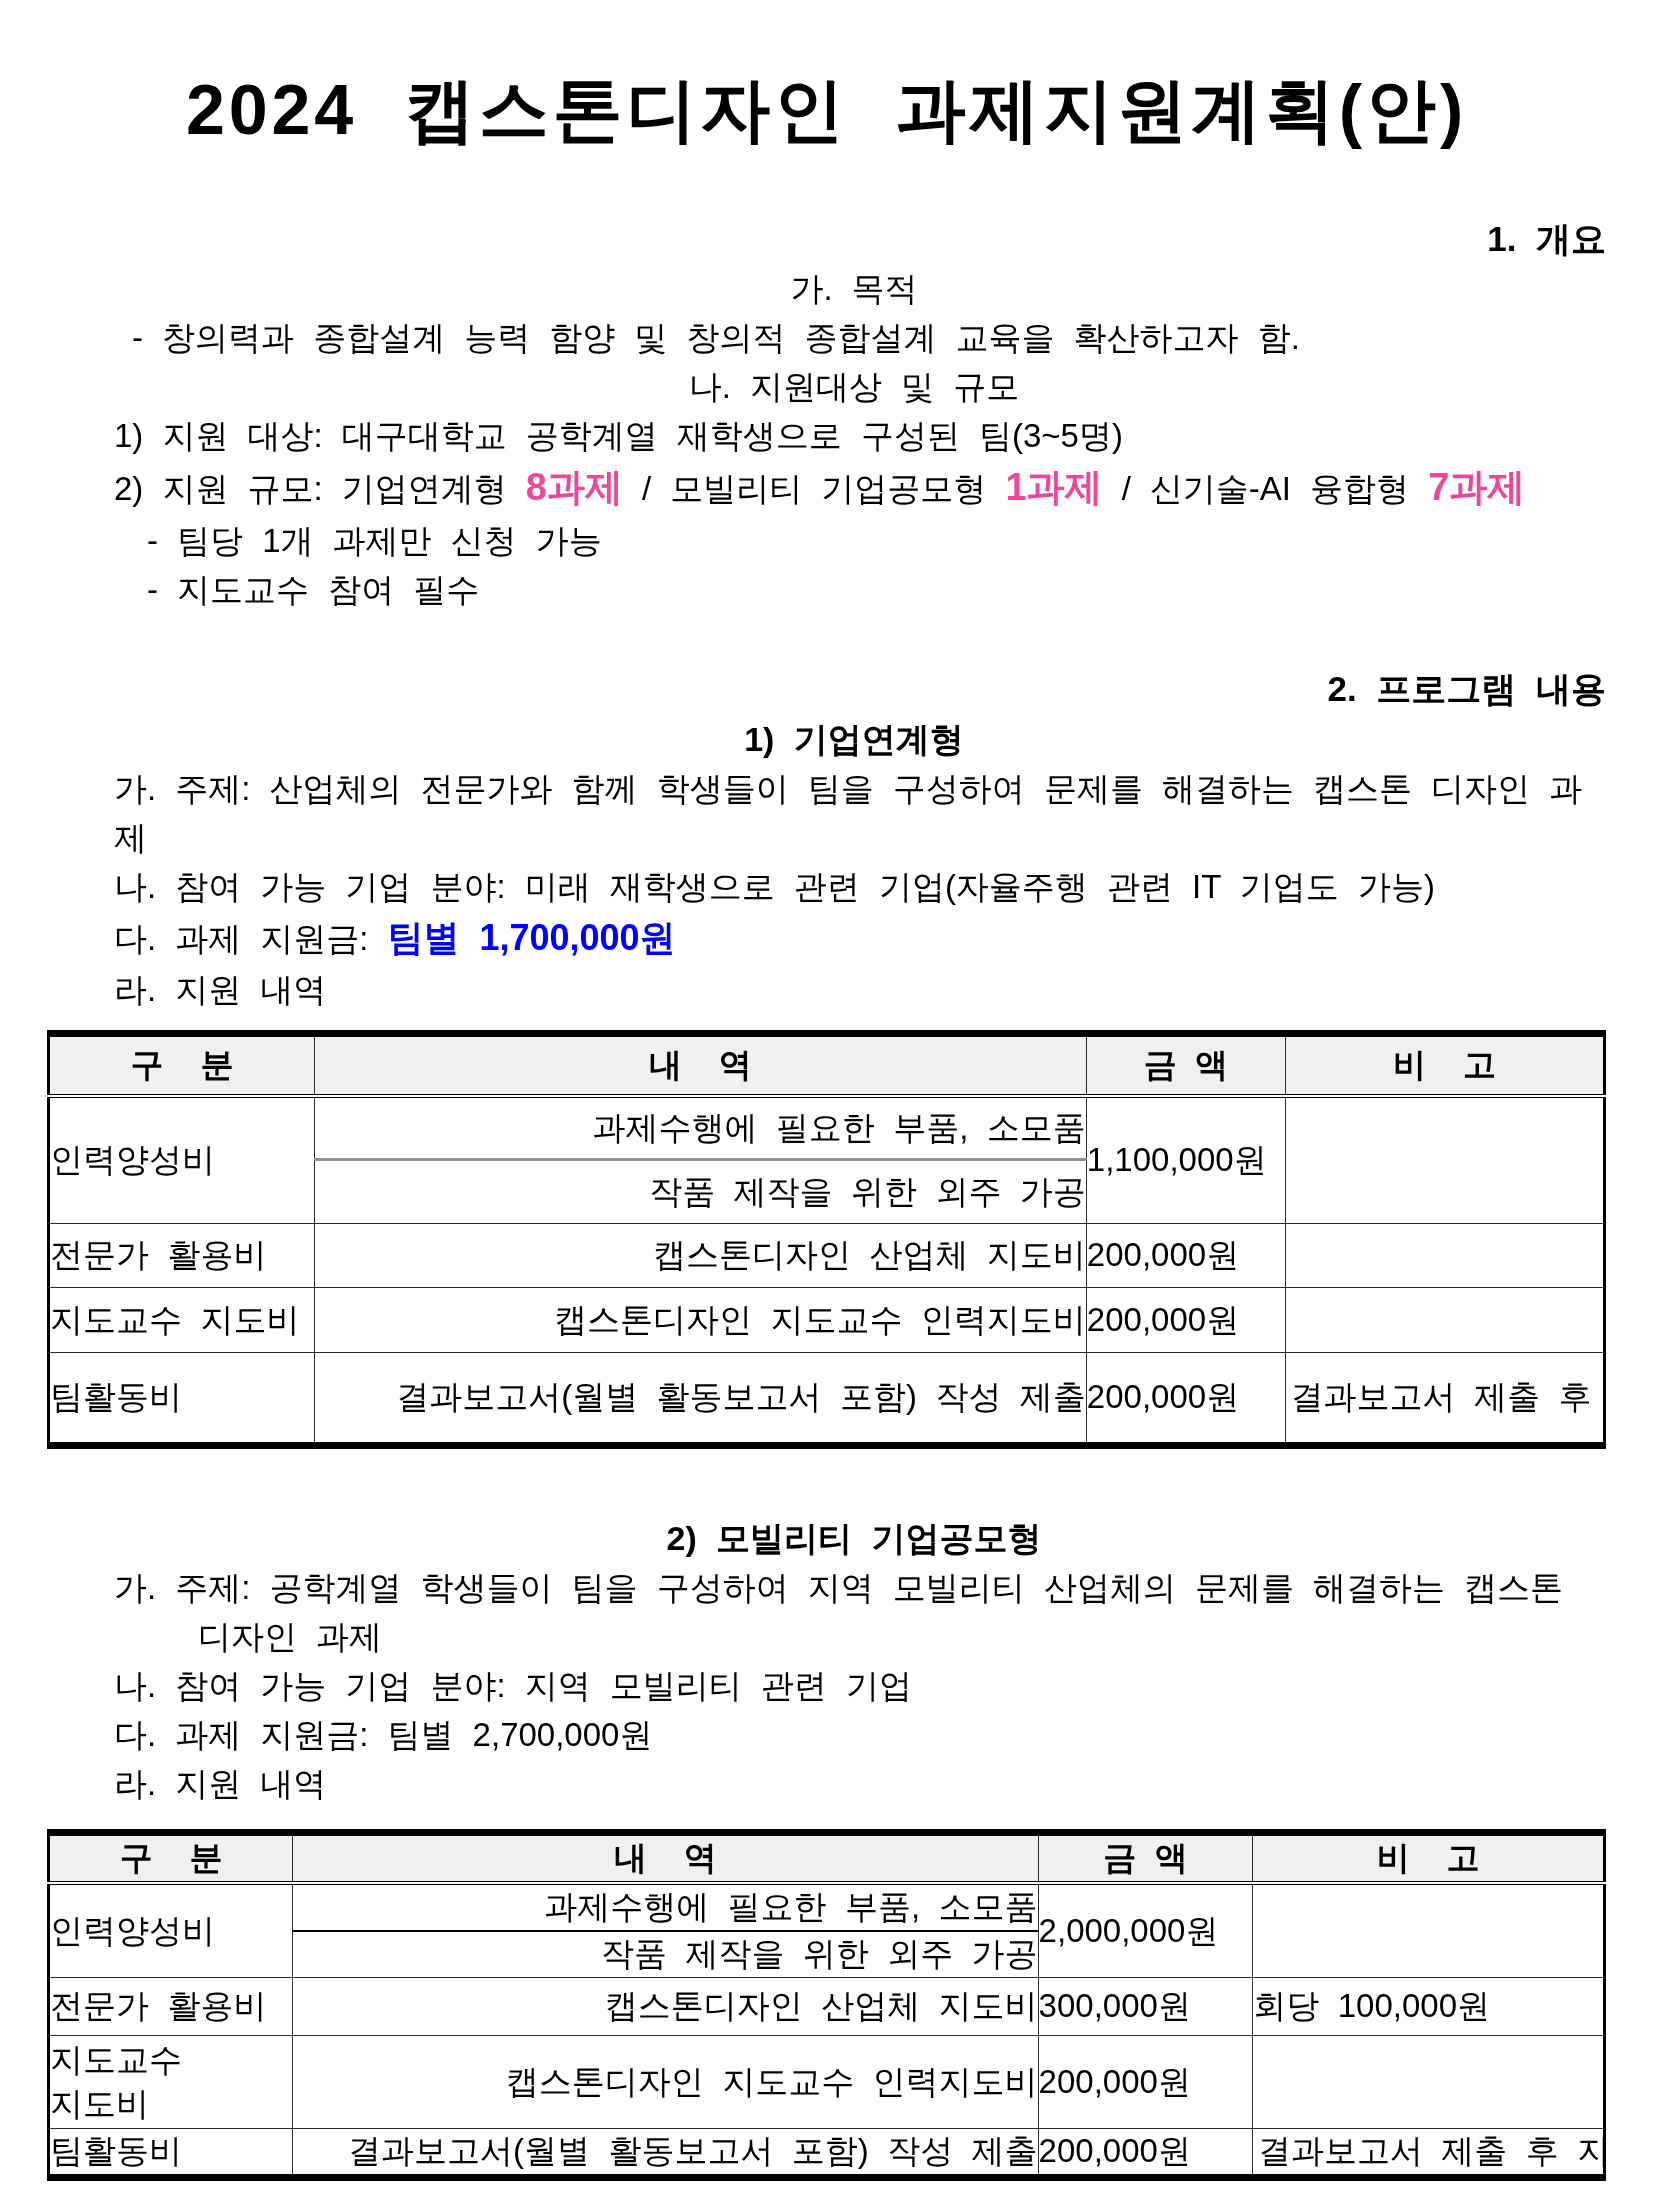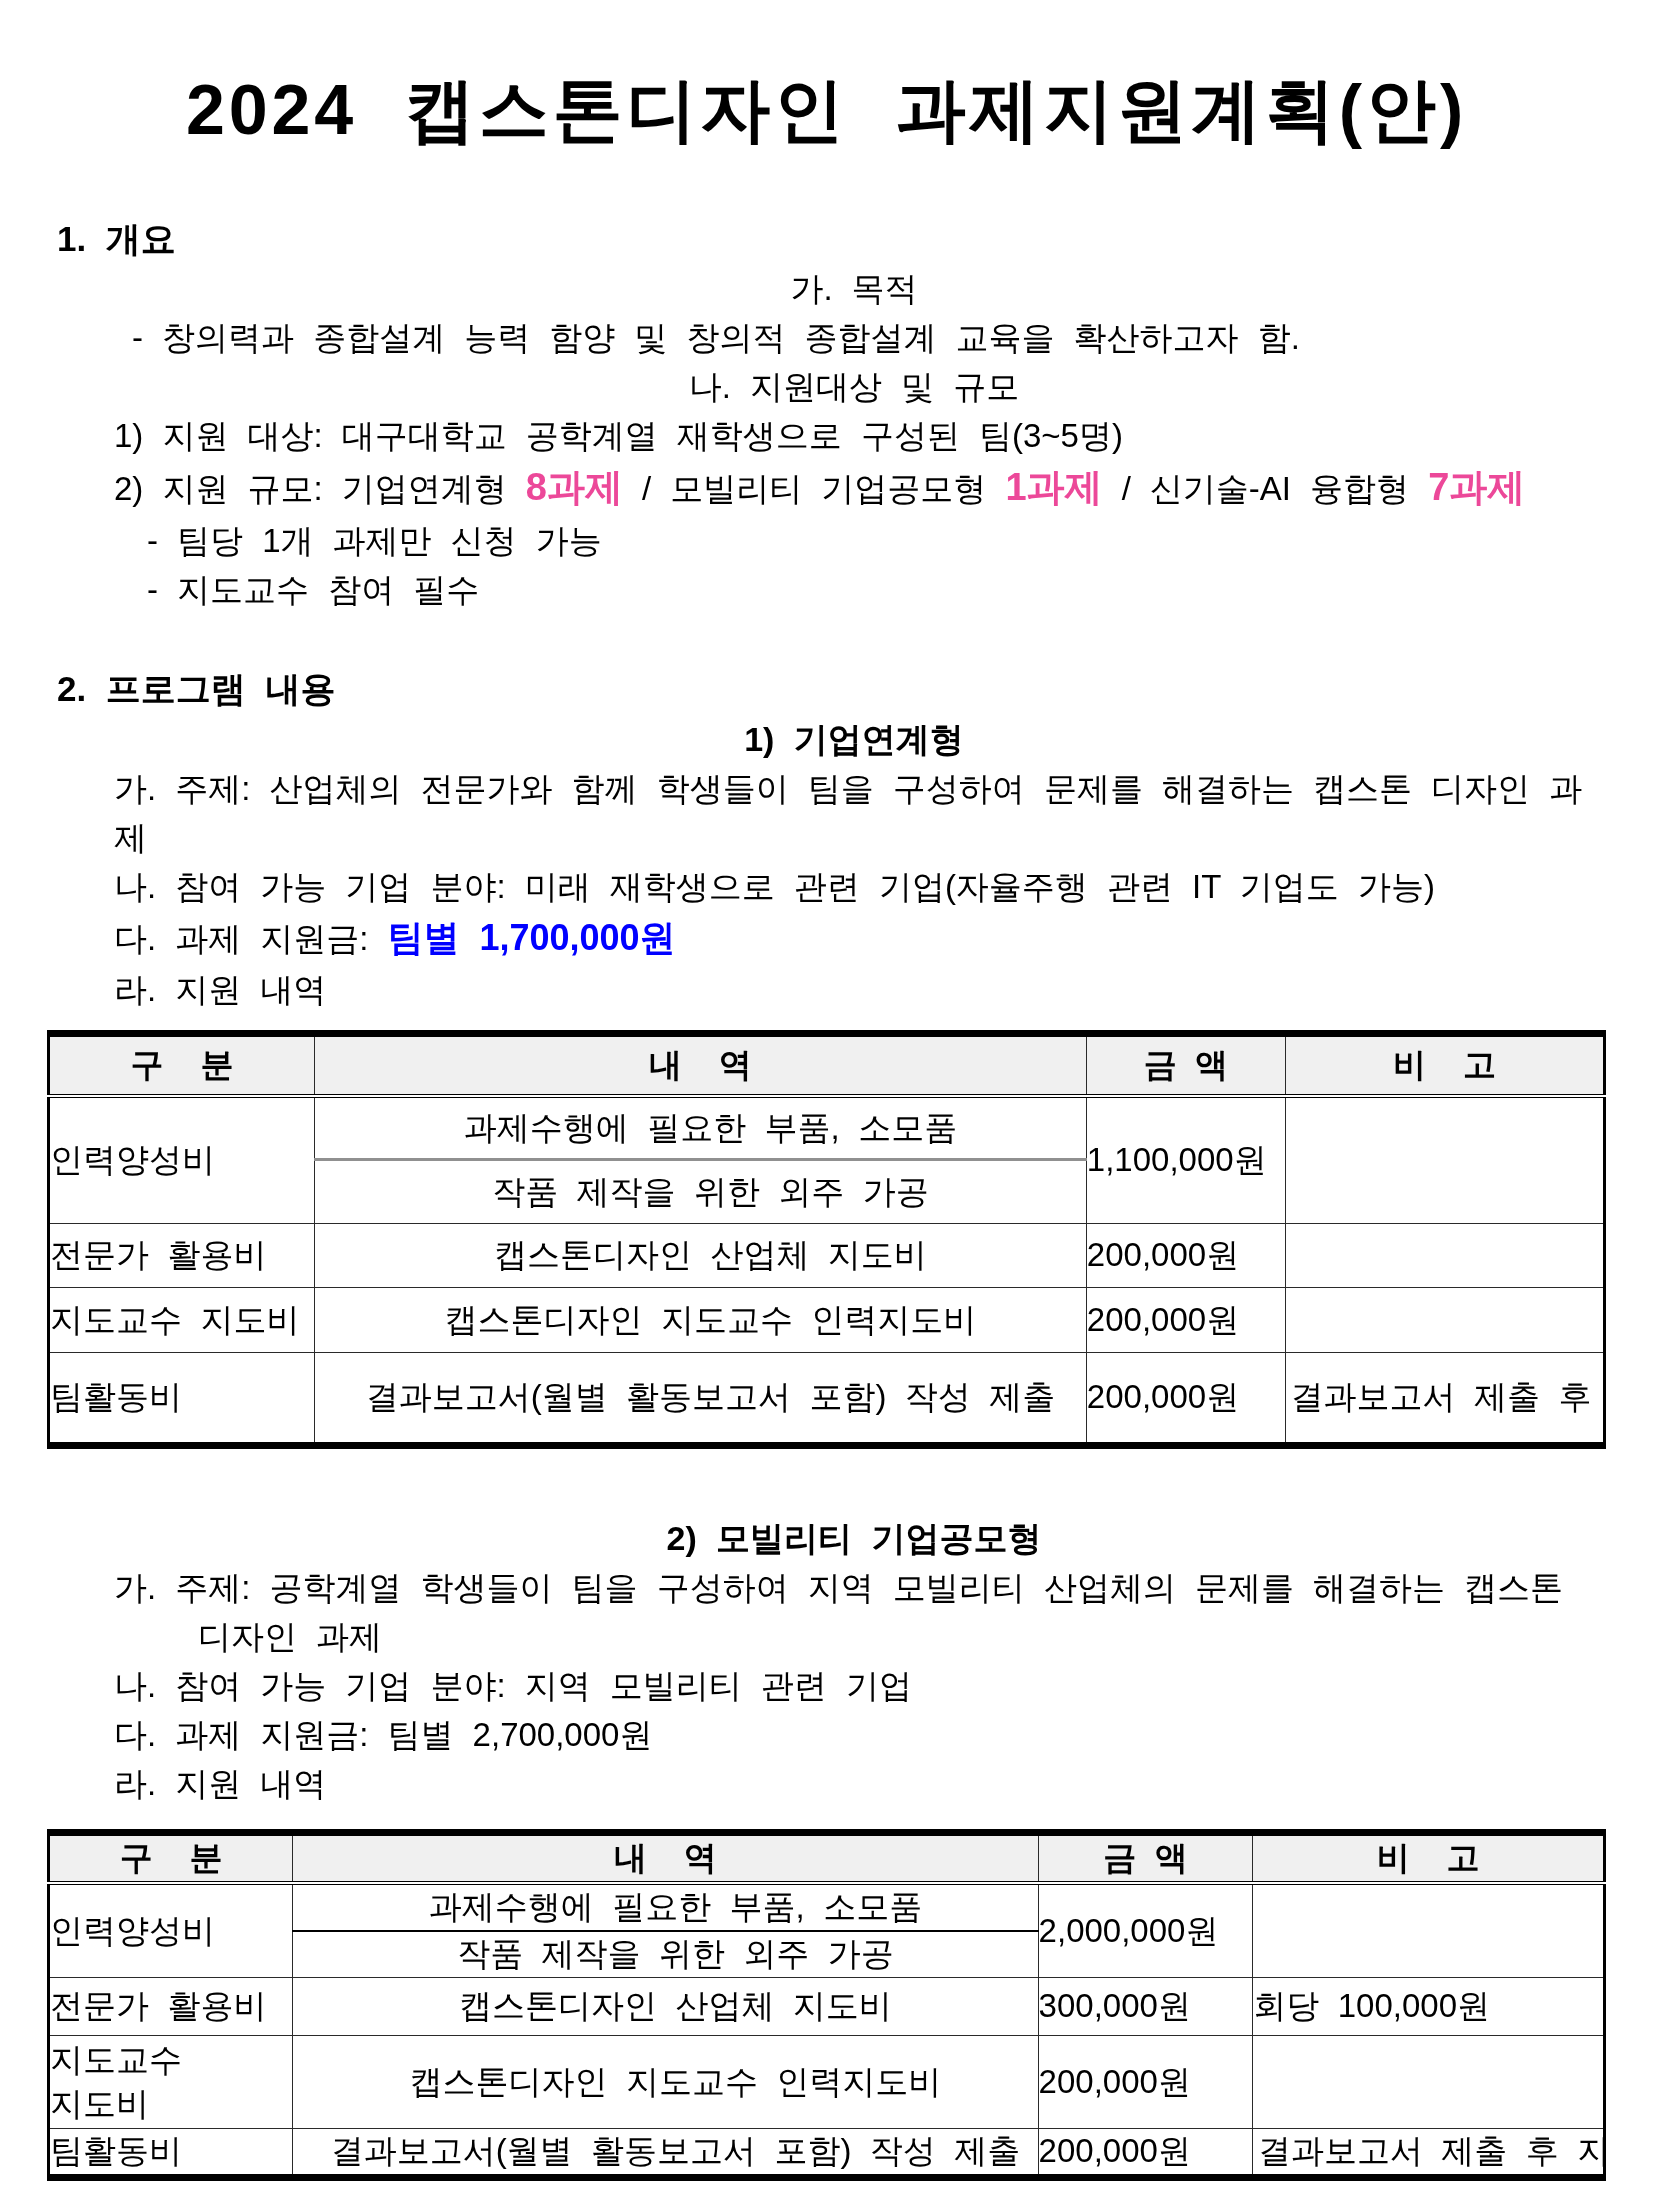--- a/index.html
+++ b/index.html
@@ -20,21 +20,21 @@
     font-weight: bold;
     letter-spacing: 0.055em;
     word-spacing: 0.35em;
     margin-top: 4.6px;
     margin-bottom: 56px;
     white-space: nowrap;
   }
   .line { line-height: 49px; }
   .h1 { font-size: 35px; font-weight: bold; line-height: 50px; }
   .h2 { font-size: 34px; font-weight: bold; line-height: 50px; }
-  .ind-1  { padding-left: 10px; }
+  .ind-1  { padding-left: 10px; text-align: right; }
   .ind-2  { padding-left: 55px; text-align: center; }
   .ind-2b { padding-left: 67px; }
   .ind-3  { padding-left: 85px; }
   .ind-3b { padding-left: 100px; }
   .ind-cont { padding-left: 151px; }
   .gap-top-lg { margin-top: 50px; }
   .gap-top-xl { margin-top: 64px; }
   .red  { color: #ec4899; font-weight: bold; font-size: 38px; }
   .blue { color: #0000ff; font-weight: bold; font-size: 36px; }
   table.t {
@@ -54,21 +54,21 @@
     vertical-align: middle;
     overflow: hidden;
     word-spacing: 0.28em;
   }
   .t th {
     background: #f0f0f0;
     font-weight: bold;
     border-bottom: 4.6px double #000;
     white-space: pre;
   }
-  .t td.det { text-align: center; padding-left: 20px; }
+  .t td.det { text-align: right; padding-left: 20px; }
   .t1 tr.head th { height: 62px; }
   .t1 tr.r1a td { height: 64px; }
   .t1 tr.r1b td { height: 64px; }
   .t1 tr.r2 td { height: 64px; }
   .t1 tr.r3 td { height: 65px; }
   .t1 tr.r4 td { height: 93px; }
   .t1 td.subdiv { border-top: 3px solid #909090; }
   .t2 tr.head th { height: 44px; }
   .t2 tr.r1a td { height: 41px; }
   .t2 tr.r1b td { height: 41px; }

